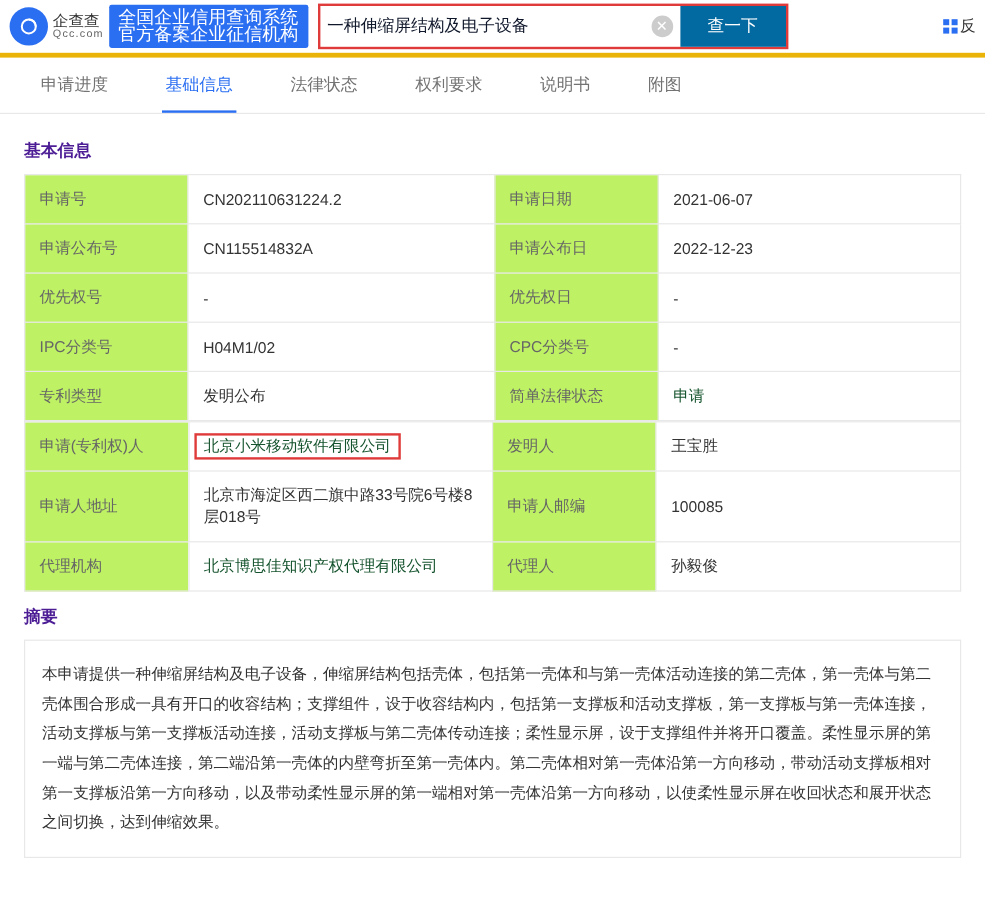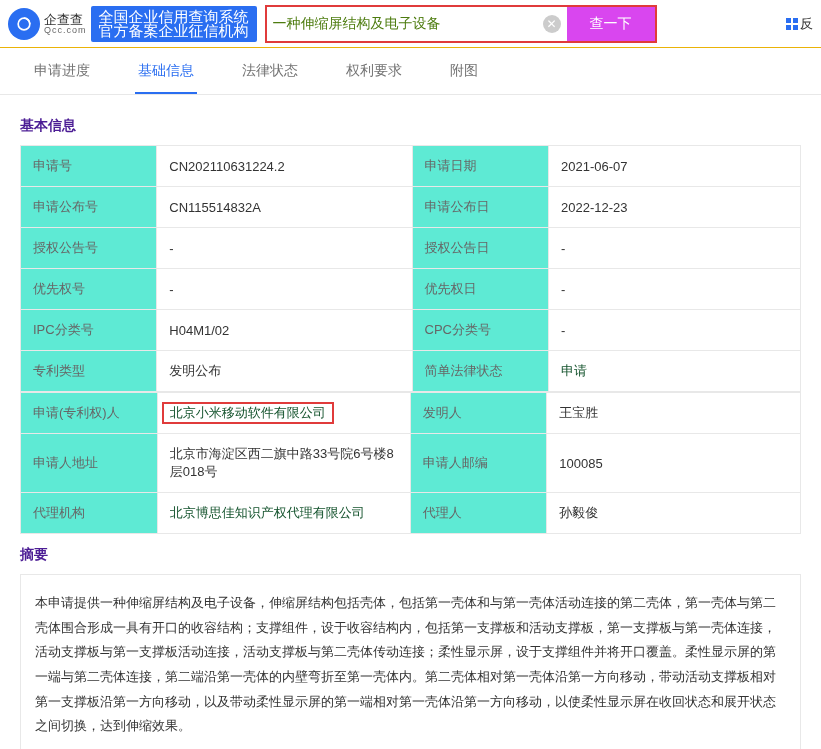--- a/index.html
+++ b/index.html
@@ -1,40 +1,40 @@
 <!DOCTYPE html>
 <html><head>
 <meta charset="utf-8">
 <style>
 *{box-sizing:border-box;margin:0;padding:0}
 body{font-family:"Microsoft YaHei","PingFang SC",Arial,sans-serif;font-size:13px;color:#333;background:#fff;width:821px}
-.header{display:flex;align-items:center;background:#fff;height:48px;padding:0 8px;border-bottom:1px solid #eab308}
+.header{display:flex;align-items:center;background:#fff;height:48px;padding:0 8px;border-bottom:4px solid #eab308}
 .logo-block{display:flex;align-items:center;margin-right:4px}
 .logo-icon{width:32px;height:32px;border-radius:50%;background:#2a6ef1;display:flex;align-items:center;justify-content:center;margin-right:4px}
 .logo-icon svg{width:20px;height:20px}
 .logo-txt{display:flex;flex-direction:column;line-height:1}
 .logo-en{font-size:9px;color:#666;letter-spacing:1px}
 .slogan{background:#2a6ef1;color:#fff;font-size:15px;line-height:14px;padding:4px 8px;border-radius:2px;margin-right:8px}
 .search-wrap{display:flex;align-items:center;border:2px solid #e03b3b;height:38px;flex:0 0 auto}
 .search-input-box{width:300px;height:34px;display:flex;align-items:center;padding:0 6px;position:relative}
-.search-input{border:none;outline:none;width:100%;font-size:14px;color:#4d7c0f}
+.search-input{border:none;outline:none;width:100%;font-size:14px;color:#0f172a}
 .clear-btn{position:absolute;right:6px;width:18px;height:18px;border-radius:50%;background:#ccc;color:#fff;display:flex;align-items:center;justify-content:center;font-size:12px;cursor:pointer}
-.search-btn{background:#d946ef;color:#fff;width:88px;height:34px;display:flex;align-items:center;justify-content:center;font-size:14px;cursor:pointer;border:none}
+.search-btn{background:#0369a1;color:#fff;width:88px;height:34px;display:flex;align-items:center;justify-content:center;font-size:14px;cursor:pointer;border:none}
 .header-right{margin-left:auto;display:flex;align-items:center;gap:2px;color:#333;font-size:13px}
 .grid-icon{display:grid;grid-template-columns:5px 5px;grid-template-rows:5px 5px;gap:2px}
 .grid-icon span{background:#2a6ef1}
 .tabs{display:flex;border-bottom:1px solid #e8e8e8;padding:0 10px}
 .tab{padding:14px 24px;font-size:14px;color:#737373;cursor:pointer;position:relative}
 .tab.active{color:#2a6ef1}
 .tab.active::after{content:"";position:absolute;left:20%;right:20%;bottom:0;height:2px;background:#2a6ef1}
 .section{padding:10px 20px 0 20px}
 .sec-title{font-size:14px;font-weight:bold;color:#4c1d95;margin:12px 0 10px 0}
 .info-table{width:100%;border-collapse:collapse;border:1px solid #e8e8e8}
 .info-table td{border:1px solid #e8e8e8;padding:11px 12px;font-size:13px;vertical-align:middle}
-.label-cell{background:#5eead4;color:#666;width:140px}
+.label-cell{background:#bef264;color:#666;width:140px}
 .val-cell{background:#fff;color:#333;width:260px}
 .link{color:#14532d;cursor:pointer}
 .hl-red{border:2px solid #e03b3b;display:inline-block;padding:0 6px;margin:-2px -8px}
 .abstract-box{border:1px solid #e8e8e8;padding:16px 14px;line-height:1.9;color:#333;font-size:13px;margin-bottom:10px}
 </style>
 </head>
 <body>
 
 <div class="header">
   <div class="logo-block">
@@ -69,44 +69,39 @@
       </span>
     <span>反</span>
   </div>
 </div>
 
 <div class="tabs">
   <div class="tab">申请进度</div>
   <div class="tab active">基础信息</div>
   <div class="tab">法律状态</div>
   <div class="tab">权利要求</div>
+  <div class="tab">说明书</div>
   <div class="tab">附图</div>
 </div>
 
 <div class="section">
   <div class="sec-title">基本信息</div>
   <table class="info-table">
     <tbody>
         <tr>
       <td class="label-cell">申请号</td>
       <td class="val-cell">CN202110631224.2</td>
       <td class="label-cell">申请日期</td>
       <td class="val-cell">2021-06-07</td>
     </tr>
     <tr>
       <td class="label-cell">申请公布号</td>
       <td class="val-cell">CN115514832A</td>
       <td class="label-cell">申请公布日</td>
       <td class="val-cell">2022-12-23</td>
-    </tr>
-    <tr>
-      <td class="label-cell">授权公告号</td>
-      <td class="val-cell">-</td>
-      <td class="label-cell">授权公告日</td>
-      <td class="val-cell">-</td>
     </tr>
     <tr>
       <td class="label-cell">优先权号</td>
       <td class="val-cell">-</td>
       <td class="label-cell">优先权日</td>
       <td class="val-cell">-</td>
     </tr>
     <tr>
       <td class="label-cell">IPC分类号</td>
       <td class="val-cell">H04M1/02</td>

